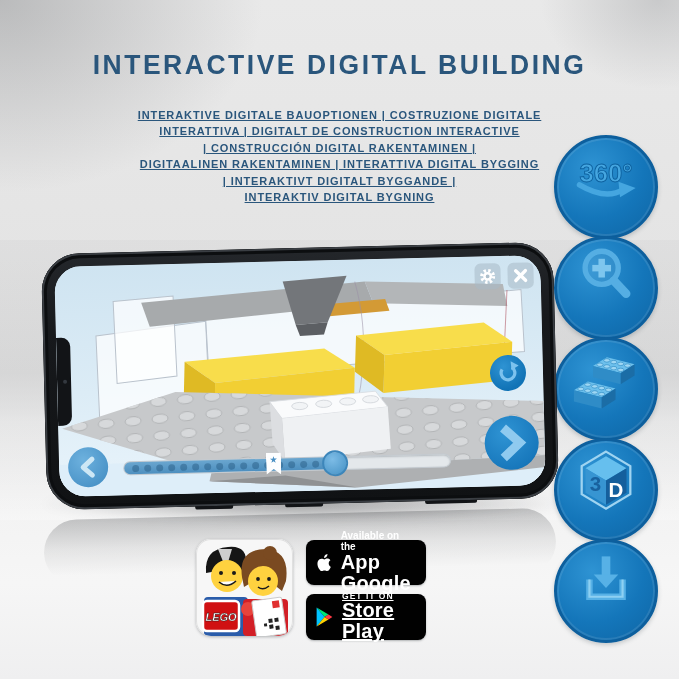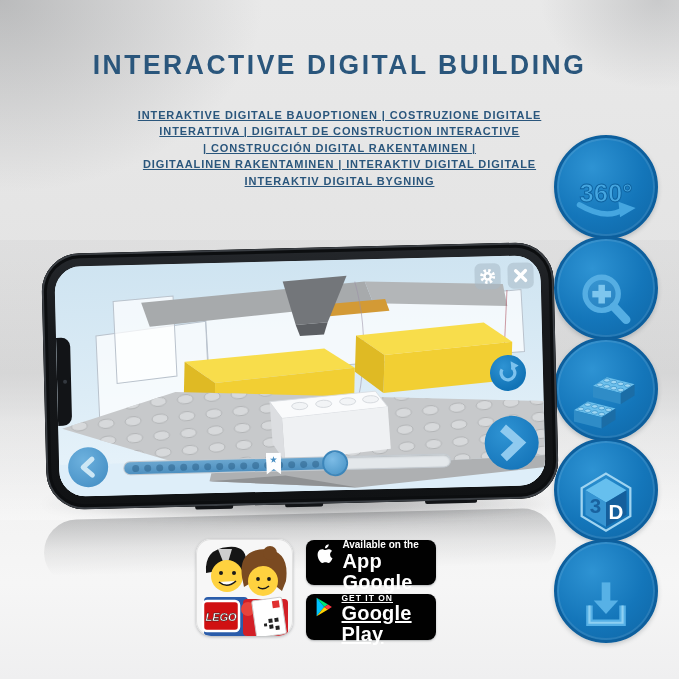--- a/index.html
+++ b/index.html
@@ -18,21 +18,21 @@
   .title{position:absolute;left:0;top:50px;width:679px;text-align:center;
     font-size:27px;font-weight:bold;letter-spacing:2.6px;color:#2a567c;transform:scaleX(.98);}
   .subs{position:absolute;left:114px;top:107px;width:451px;text-align:center;color:#2a567c;}
   .sub-line{font-size:11px;font-weight:bold;letter-spacing:.9px;line-height:16.4px;white-space:nowrap;text-decoration:underline;}
 
   
   .circle{position:absolute;left:554px;width:104px;height:104px;border-radius:50%;
     background:radial-gradient(circle at 36% 30%,#2e93d3 0%,#1476ba 55%,#0e65a4 100%);
     border:3px solid #0d5f9d;box-sizing:border-box;
     box-shadow:inset 0 0 0 2px rgba(255,255,255,.10), 0 2px 4px rgba(60,70,80,.25);
-    display:flex;align-items:flex-end;justify-content:center;}
+    display:flex;align-items:flex-start;justify-content:center;}
   svg text{font-family:"Liberation Sans",sans-serif;}
 
   
   .phone-shadow{position:absolute;left:28px;top:484px;width:548px;height:40px;
     background:radial-gradient(ellipse at 50% 50%,rgba(22,25,29,.40),rgba(22,25,29,0) 68%);
     filter:blur(4px);}
   .phone-wrap{position:absolute;left:44px;top:248px;width:512px;height:256px;transform:rotate(-1.4deg);}
   .p-btn{position:absolute;height:7px;background:#121417;border-radius:2px;bottom:-3px;}
   .p-btn.b1{left:148px;width:38px;}
   .p-btn.b2{left:238px;width:38px;}
@@ -68,43 +68,44 @@
   .handle{position:absolute;left:198px;top:-7px;width:26px;height:26px;border-radius:50%;
     background:radial-gradient(circle at 38% 32%,#7dbce6,#539ccd 75%);border:2px solid #3d86ba;box-sizing:border-box;}
 
   .phone-reflection{position:absolute;left:44px;top:514px;width:512px;height:66px;transform:rotate(-1.4deg);
     border-radius:36px;opacity:.55;
     background:linear-gradient(180deg,rgba(28,31,35,.42) 0%,rgba(28,31,35,.14) 45%,rgba(28,31,35,0) 85%);}
 
   
   .app-icon{position:absolute;left:196px;top:539px;width:97px;height:97px;border-radius:15px;overflow:hidden;
     box-shadow:0 1px 3px rgba(80,85,90,.4);background:#fff;}
-  .store-badge{position:absolute;left:306px;width:130px;background:#010101;border-radius:8px;
-    box-shadow:0 1px 2px rgba(80,85,90,.4);display:flex;align-items:flex-start;padding:0 10px;box-sizing:border-box;gap:9px;color:#fff;}
+  .store-badge{position:absolute;left:306px;width:120px;background:#010101;border-radius:8px;
+    box-shadow:0 1px 2px rgba(80,85,90,.4);display:flex;align-items:center;padding:0 10px;box-sizing:border-box;gap:9px;color:#fff;}
   .store-badge.as{top:540px;height:45px;}
   .store-badge.gp{top:594px;height:46px;text-decoration:underline;}
   .badge-text{display:flex;flex-direction:column;justify-content:center;line-height:1.05;}
   .tagline{font-size:10px;font-weight:bold;}
   .tagline.gp-t{font-size:8.5px;letter-spacing:1px;font-weight:bold;}
   .store-name{font-size:20px;font-weight:bold;letter-spacing:.2px;}
 </style>
 </head>
 <body>
 
 <div class="stage">
   <div class="shade tl"></div>
   <div class="shade tr"></div>
   <div class="shade mid"></div>
 
   <div class="title">INTERACTIVE DIGITAL BUILDING</div>
   <div class="subs">
     <div class="sub-line">INTERAKTIVE DIGITALE BAUOPTIONEN | COSTRUZIONE DIGITALE</div>
     <div class="sub-line">INTERATTIVA | DIGITALT DE CONSTRUCTION INTERACTIVE</div>
     <div class="sub-line">| CONSTRUCCIÓN DIGITAL RAKENTAMINEN |</div>
-    <div class="sub-line">DIGITAALINEN RAKENTAMINEN | INTERAKTIV DIGITAL DIGITALE</div>
+    <div class="sub-line">DIGITAALINEN RAKENTAMINEN | INTERATTIVA DIGITAL BYGGING</div>
+    <div class="sub-line">| INTERAKTIVT DIGITALT BYGGANDE |</div>
     <div class="sub-line">INTERAKTIV DIGITAL BYGNING</div>
   </div>
 
   <div class="circle" style="top:135px;">
     <svg width="78" height="78" viewBox="0 0 100 100">
       <text x="50" y="56" text-anchor="middle" font-size="33" font-weight="bold" fill="#45a6e0" stroke="#0d619f" stroke-width="1.2">360°</text>
       <path d="M 16,60 Q 50,80 72,66" stroke="#45a6e0" stroke-width="7" fill="none" stroke-linecap="round"></path>
       <polygon points="66,56 88,64 68,76" fill="#45a6e0"></polygon>
     </svg>
   </div>
@@ -351,16 +352,16 @@
 
   <div class="store-badge gp">
     <svg width="23" height="26" viewBox="0 0 26 29">
       <polygon points="1,0 19,10.5 13,14.5 1,0" fill="#00e675"></polygon>
       <polygon points="1,0 13,14.5 1,29" fill="#00c3ff"></polygon>
       <polygon points="1,29 13,14.5 19,18.5" fill="#ffd000"></polygon>
       <polygon points="19,10.5 25,14.5 19,18.5 13,14.5" fill="#ff3a44"></polygon>
     </svg>
     <div class="badge-text">
       <span class="tagline gp-t">GET IT ON</span>
-      <span class="store-name">Google Play</span>
+      <span class="store-name">Store Play</span>
     </div>
   </div>
 </div>
 
 </body></html>

